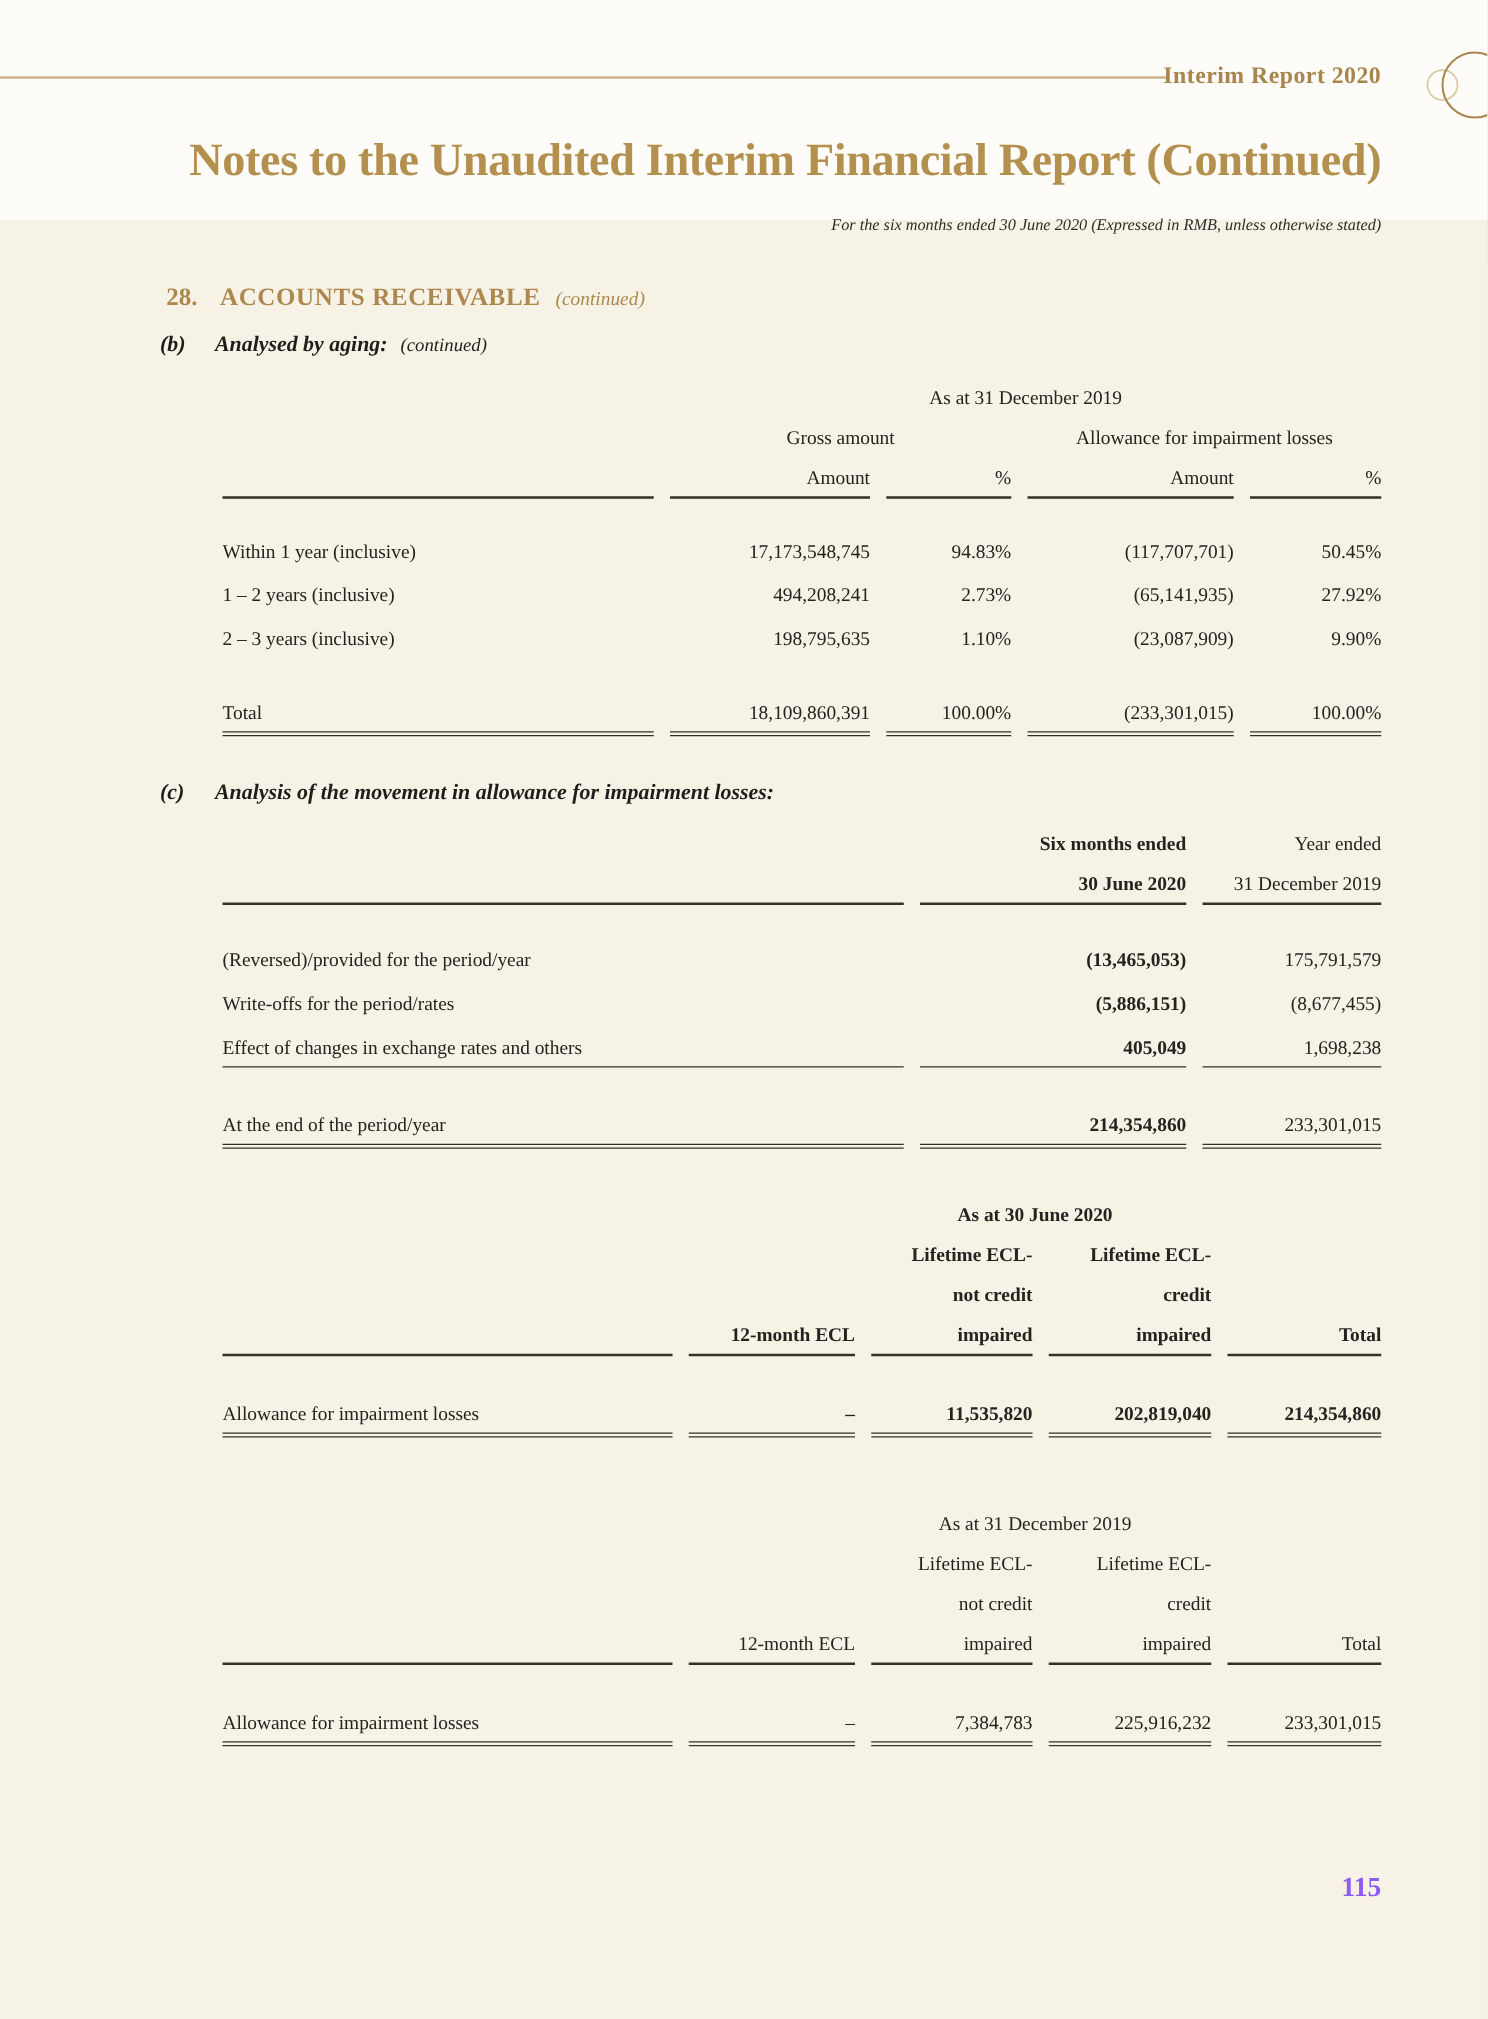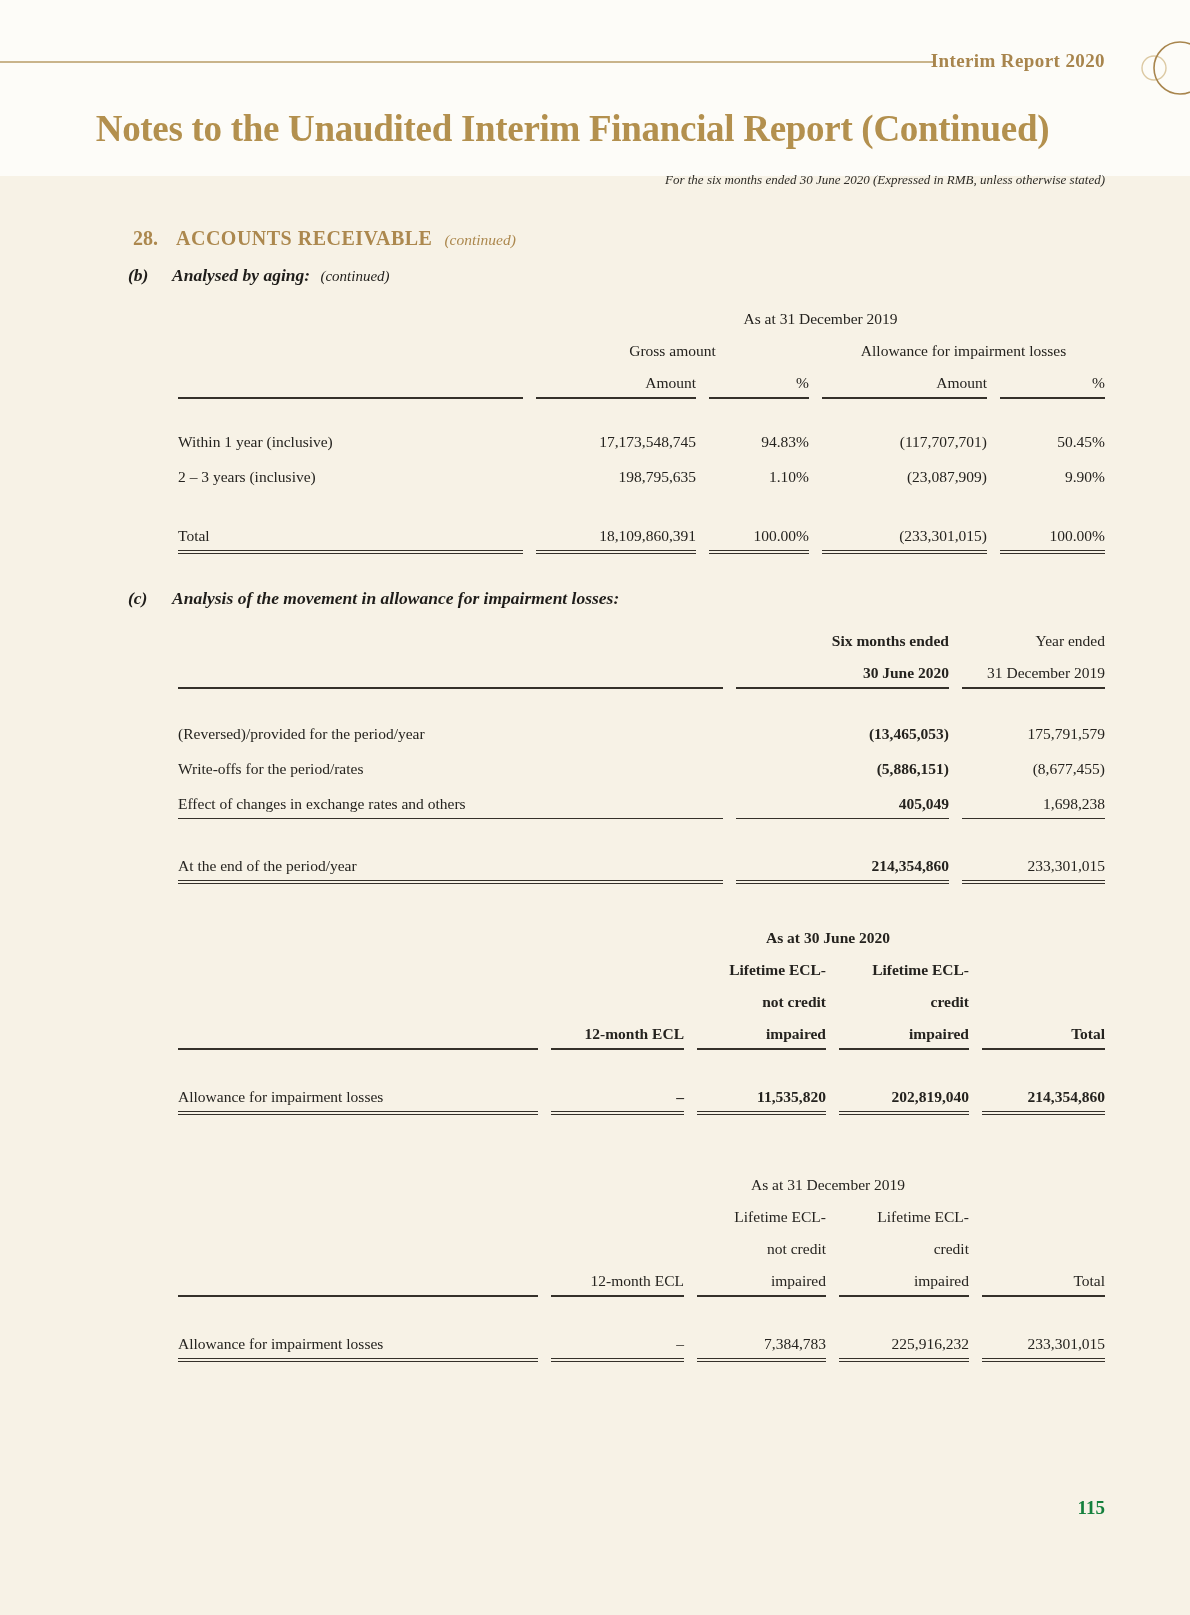--- a/index.html
+++ b/index.html
@@ -8,21 +8,21 @@
     position:relative; width:1190px; height:1615px; overflow:hidden;
     background:#f7f2e6; font-family:"Liberation Serif", serif; color:#25231f;
     margin:0 auto;
   }
   .top-band { position:absolute; top:0; left:0; width:100%; height:176px; background:#fdfcf8; }
   .gold-rule { position:absolute; top:61px; left:0; width:933px; height:2px; background:#c9b48b; }
   .report-label { position:absolute; top:50px; right:85px; font-size:19px; font-weight:bold; color:#a8854d; letter-spacing:0.4px; }
   .circles { position:absolute; top:22px; right:0; display:block; }
   .doc-title {
     position:absolute; top:104px; left:40px; right:85px; margin:0;
-    text-align:center; white-space:nowrap; font-size:37px; line-height:1.35;
+    text-align:right; white-space:nowrap; font-size:37px; line-height:1.35;
     font-weight:bold; color:#b3904e; letter-spacing:-0.3px;
   }
   .doc-subtitle {
     position:absolute; top:172px; left:40px; right:85px; text-align:right;
     font-style:italic; font-size:13px; color:#2e2c27;
   }
   .content { position:absolute; top:213px; left:0; right:0; bottom:0; background:#f7f2e6; }
 
   .sec-heading { padding-top:13px; margin-left:85px; font-size:20px; font-weight:bold; color:#ac884e; line-height:1.2; }
   .sec-num { display:inline-block; width:43px;margin-left:48px; }
@@ -52,21 +52,21 @@
   tr.h td { height:27px; }
   tr.data td { height:30px; }
   tr.sp22 td { height:22px; padding:0; }
   tr.sp24 td { height:24px; padding:0; }
   tr.sp26 td { height:26px; padding:0; }
   tr.rule-heavy td { border-bottom:2.5px solid #35312a; }
   tr.rule-thin td { border-bottom:1.5px solid #35312a; }
   tr.rule-double td { border-bottom:4.5px double #35312a; }
   .b { font-weight:bold; }
 
-  .page-num { position:absolute; top:1497px; right:85px; font-size:19px; font-weight:bold; color:#15803d; }
+  .page-num { position:absolute; top:1497px; right:85px; font-size:22px; font-weight:bold; color:#8b5cf6; }
 </style>
 </head>
 <body>
 
 <div class="page">
 
   <div class="top-band">
     <div class="gold-rule"></div>
     <div class="report-label">Interim Report 2020</div>
     <svg class="circles" width="115" height="95" viewBox="0 0 115 95">
@@ -119,20 +119,27 @@
               <td colspan="5"></td>
             </tr>
           <tr class="data">
             <td class="lbl">Within 1 year (inclusive)</td>
             <td class="num">17,173,548,745</td>
             <td class="num">94.83%</td>
             <td class="num">(117,707,701)</td>
             <td class="num">50.45%</td>
           </tr>
           <tr class="data">
+            <td class="lbl">1 – 2 years (inclusive)</td>
+            <td class="num">494,208,241</td>
+            <td class="num">2.73%</td>
+            <td class="num">(65,141,935)</td>
+            <td class="num">27.92%</td>
+          </tr>
+          <tr class="data">
             <td class="lbl">2 – 3 years (inclusive)</td>
             <td class="num">198,795,635</td>
             <td class="num">1.10%</td>
             <td class="num">(23,087,909)</td>
             <td class="num">9.90%</td>
           </tr>
           <tr class="sp24">
               <td colspan="5"></td>
             </tr>
           <tr class="data rule-double">

